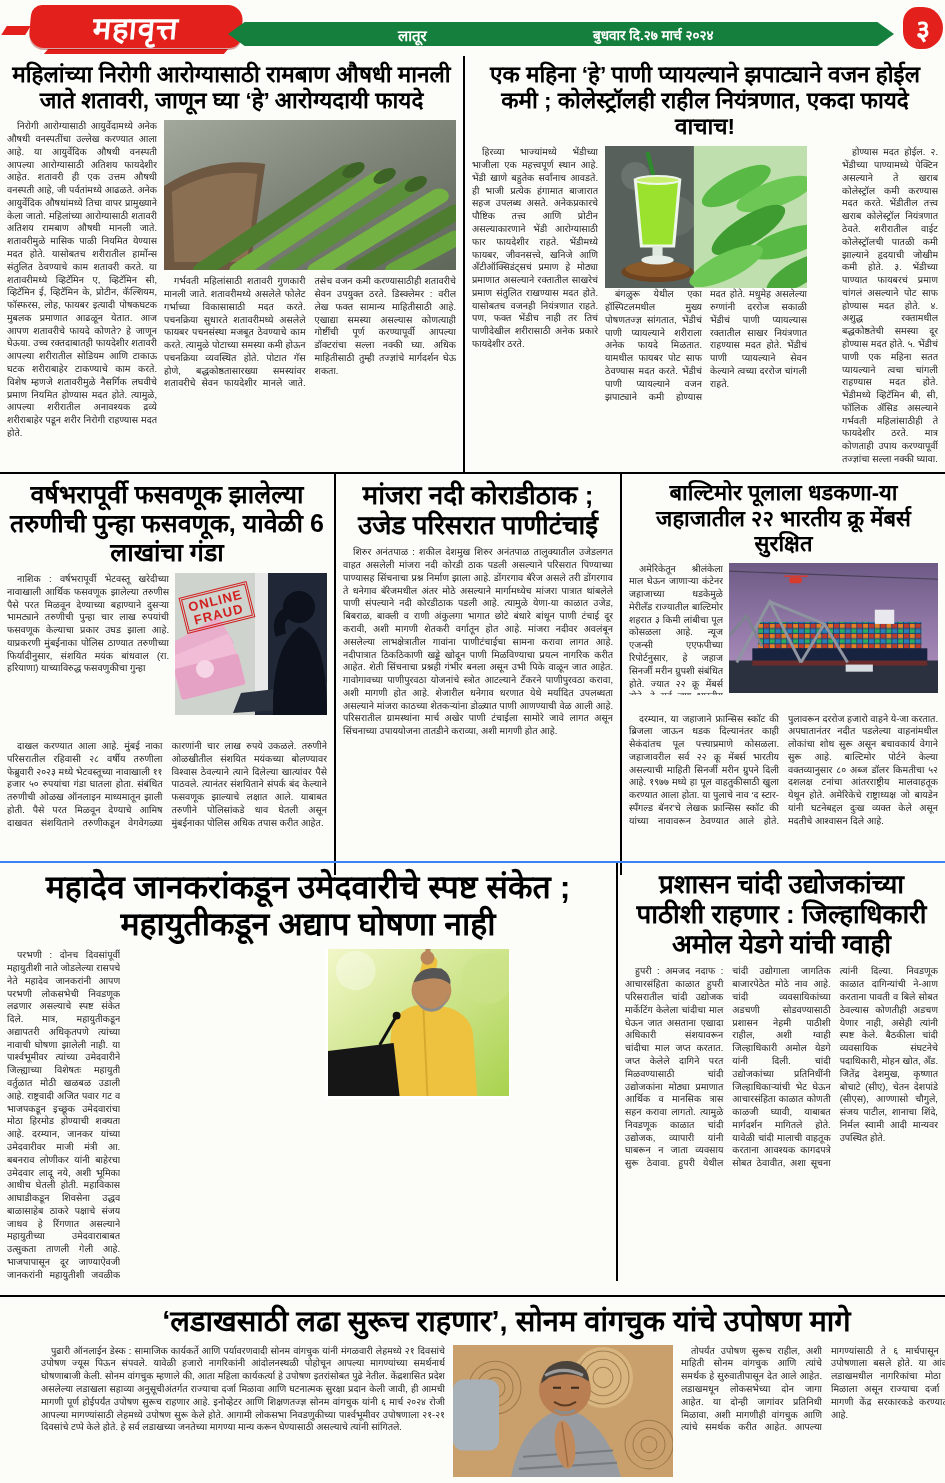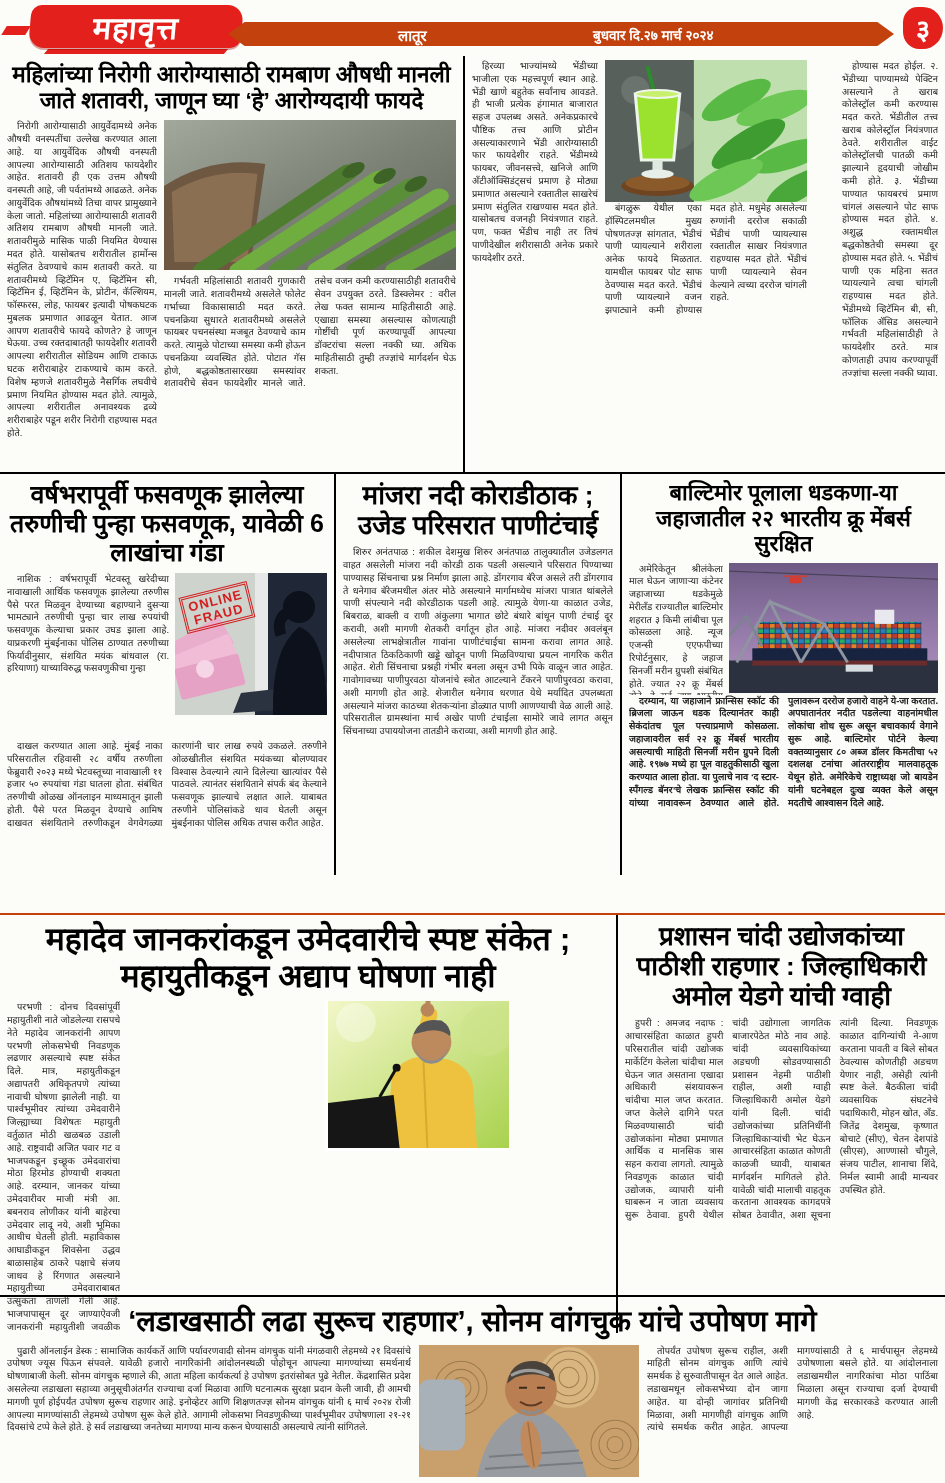--- a/index.html
+++ b/index.html
@@ -14,38 +14,38 @@
   .mh-logo {
     position:absolute; left:30px; top:5px; width:212px; height:43px;
     background:#e3201b; border-radius:10px 16px 10px 16px; transform:skewX(-5deg);
     display:flex; align-items:center; justify-content:center;
     color:#fff; font-size:31px; font-weight:bold; letter-spacing:1px;
     box-shadow:0 2px 0 rgba(150,0,0,.35);
   }
   .mh-deco1 { position:absolute; left:4px; top:26px; width:24px; height:9px; background:#e3201b; transform:skewX(-32deg); }
   .mh-deco2 { position:absolute; left:46px; top:49px; width:180px; height:5px; background:#e3201b; transform:skewX(-40deg); }
   .mh-strip {
-    position:absolute; left:228px; top:22px; width:666px; height:24px; background:#c2410c;
+    position:absolute; left:228px; top:22px; width:666px; height:24px; background:#15803d;
     clip-path:polygon(0 50%,2.5% 0,97.5% 0,100% 50%,97.5% 100%,2.5% 100%);
     color:#fff;
   }
   .mh-city { position:absolute; left:170px; top:3px; font-size:15px; font-weight:bold; }
   .mh-date { position:absolute; left:365px; top:4px; font-size:13.5px; font-weight:bold; }
   .mh-page {
     position:absolute; right:2px; top:7px; width:40px; height:42px; background:#e3201b;
     color:#fff; font-size:27px; font-weight:bold;
     display:flex; align-items:center; justify-content:center;
     border-radius:40% 55% 55% 45%;
   }
   
   .row { position:absolute; left:0; width:945px; display:flex; }
   .row1 { top:56px;  height:416px; }
   .row2 { top:472px; height:403px; border-top:2px solid #000; }
-  .row3 { top:913px; height:420px; border-top:2px solid #c2410c; }
-  .row4 { top:1295px; height:188px; border-top:2px solid #000; }
+  .row3 { top:861px; height:420px; border-top:2px solid #3b82f6; }
+  .row4 { top:1295px; height:188px; border-top:2px solid #000;padding-left:34px; }
   .art { padding:4px 7px; overflow:hidden; }
   .bdr { border-right:2px solid #000; }
   .hl { font-weight:bold; color:#000; text-align:center; line-height:1.16; margin:2px 0 6px; }
   .hl-a { font-size:22.5px; }
   .hl-c { font-size:25px; }
   .hl-d { font-size:26px; }
   .hl-e { font-size:22px; }
   .hl-f { font-size:32px; }
   .hl-g { font-size:26px; }
   .hl-h { font-size:29px; margin-top:4px; }
@@ -79,21 +79,21 @@
   }
   .c-bottom { column-count:2; column-gap:9px; height:156px; margin-top:23px; }
   
   .artD { width:286px; }
   .d-body { height:290px; }
   
   .artE { flex:1; }
   .e-top { display:flex; gap:6px; height:132px; }
   .e-intro { width:94px; flex:none; height:100%; }
   .e-photo { flex:1; height:130px; }
-  .e-bottom { column-count:2; column-gap:9px; height:196px; margin-top:0;font-weight:bold; }
+  .e-bottom { column-count:2; column-gap:9px; height:196px; margin-top:18px; }
   
   .artF { width:618px; }
   .f-body { position:relative; column-count:5; column-gap:9px; height:322px; }
   .f-photo { position:absolute; left:318px; top:0; width:184px; height:150px; background:#fff; padding:0 0 3px 3px; }
   
   .artG { flex:1; }
   .g-body { column-count:3; column-gap:9px; height:314px; }
   
   .artH { width:945px; }
   .h-body { display:flex; gap:8px; height:138px; }
@@ -152,20 +152,21 @@
                 <ellipse cx="194" cy="64" rx="10" ry="6" transform="rotate(-40 194 64)"></ellipse>
               </g>
             </svg>
           </div>
           <div class="bt a-below">गर्भवती महिलांसाठी शतावरी गुणकारी मानली जाते. शतावरीमध्ये असलेले फोलेट गर्भाच्या विकासासाठी मदत करते. पचनक्रिया सुधारते शतावरीमध्ये असलेले फायबर पचनसंस्था मजबूत ठेवण्याचे काम करते. त्यामुळे पोटाच्या समस्या कमी होऊन पचनक्रिया व्यवस्थित होते. पोटात गॅस होणे, बद्धकोष्ठतासारख्या समस्यांवर शतावरीचे सेवन फायदेशीर मानले जाते. तसेच वजन कमी करण्यासाठीही शतावरीचे सेवन उपयुक्त ठरते. डिस्क्लेमर : वरील लेख फक्त सामान्य माहितीसाठी आहे. एखाद्या समस्या असल्यास कोणत्याही गोष्टींची पूर्ण करण्यापूर्वी आपल्या डॉक्टरांचा सल्ला नक्की घ्या. अधिक माहितीसाठी तुम्ही तज्ज्ञांचे मार्गदर्शन घेऊ शकता.</div>
         </div>
       </div>
     </section>
 
     <section class="art artB">
+      <h2 class="hl hl-a">एक महिना ‘हे’ पाणी प्यायल्याने झपाट्याने वजन होईल कमी ; कोलेस्ट्रॉलही राहील नियंत्रणात, एकदा फायदे वाचाच!</h2>
       <div class="b-body">
         <div class="bt b-col1">हिरव्या भाज्यांमध्ये भेंडीच्या भाजीला एक महत्त्वपूर्ण स्थान आहे. भेंडी खाणे बहुतेक सर्वांनाच आवडते. ही भाजी प्रत्येक हंगामात बाजारात सहज उपलब्ध असते. अनेकप्रकारचे पौष्टिक तत्त्व आणि प्रोटीन असल्याकारणाने भेंडी आरोग्यासाठी फार फायदेशीर राहते. भेंडीमध्ये फायबर, जीवनसत्त्वे, खनिजे आणि अँटीऑक्सिडंट्सचं प्रमाण हे मोठ्या प्रमाणात असल्याने रक्तातील साखरेचं प्रमाण संतुलित राखण्यास मदत होते. यासोबतच वजनही नियंत्रणात राहते. पण, फक्त भेंडीच नाही तर तिचं पाणीदेखील शरीरासाठी अनेक प्रकारे फायदेशीर ठरते.</div>
         <div class="b-mid">
           <div class="photo b-photo">
             <svg viewBox="0 0 200 142" preserveAspectRatio="none">
               <rect width="200" height="142" fill="#57605a"></rect>
               <circle cx="30" cy="30" r="14" fill="#ffffff" opacity=".12"></circle>
               <circle cx="70" cy="70" r="20" fill="#ffffff" opacity=".08"></circle>
               <rect x="88" width="112" height="142" fill="#bfe0ae"></rect>
               <g>

